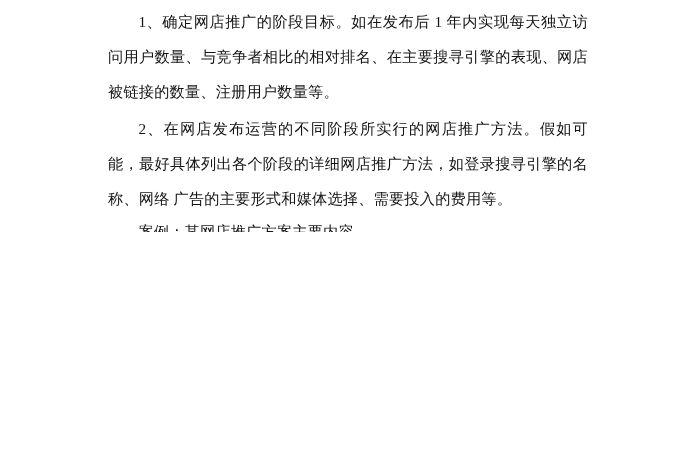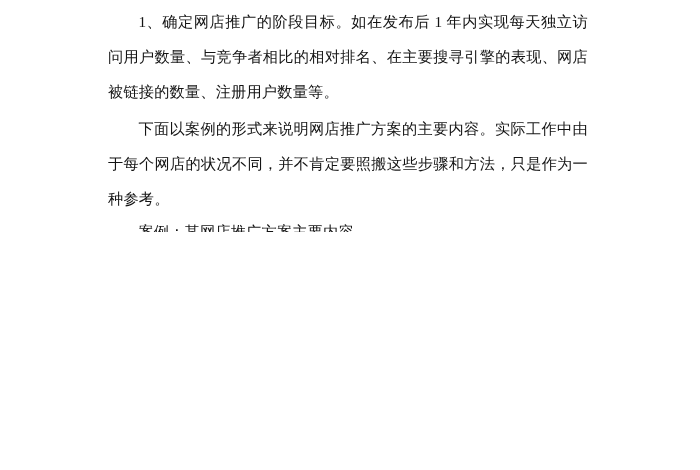--- a/index.html
+++ b/index.html
@@ -67,22 +67,22 @@
 
 <div class="page">
   <div class="doc-body">
 
     <div class="clip-wrap">
       <p class="para indent clipped-top">细。一般来说，网店推广方案至少应包含下列主要内容：</p>
     </div>
 
     <p class="para indent">1、确定网店推广的阶段目标。如在发布后 1 年内实现每天独立访问用户数量、与竞争者相比的相对排名、在主要搜寻引擎的表现、网店被链接的数量、注册用户数量等。</p>
 
+    <p class="para indent">2、在网店发布运营的不同阶段所实行的网店推广方法。假如可能，最好具体列出各个阶段的详细网店推广方法，如登录搜寻引擎的名称、网络 广告的主要形式和媒体选择、需要投入的费用等。</p>
 
 
-    <p class="para indent">下面以案例的形式来说明网店推广方案的主要内容。实际工作中由于每个网店的状况不同，并不肯定要照搬这些步骤和方法，只是作为一种参考。</p>
 
     <div class="tail-wrap">
       <p class="para indent">案例：某网店推广方案主要内容</p>
     </div>
 
   </div>
 </div>
 
 </body></html>

